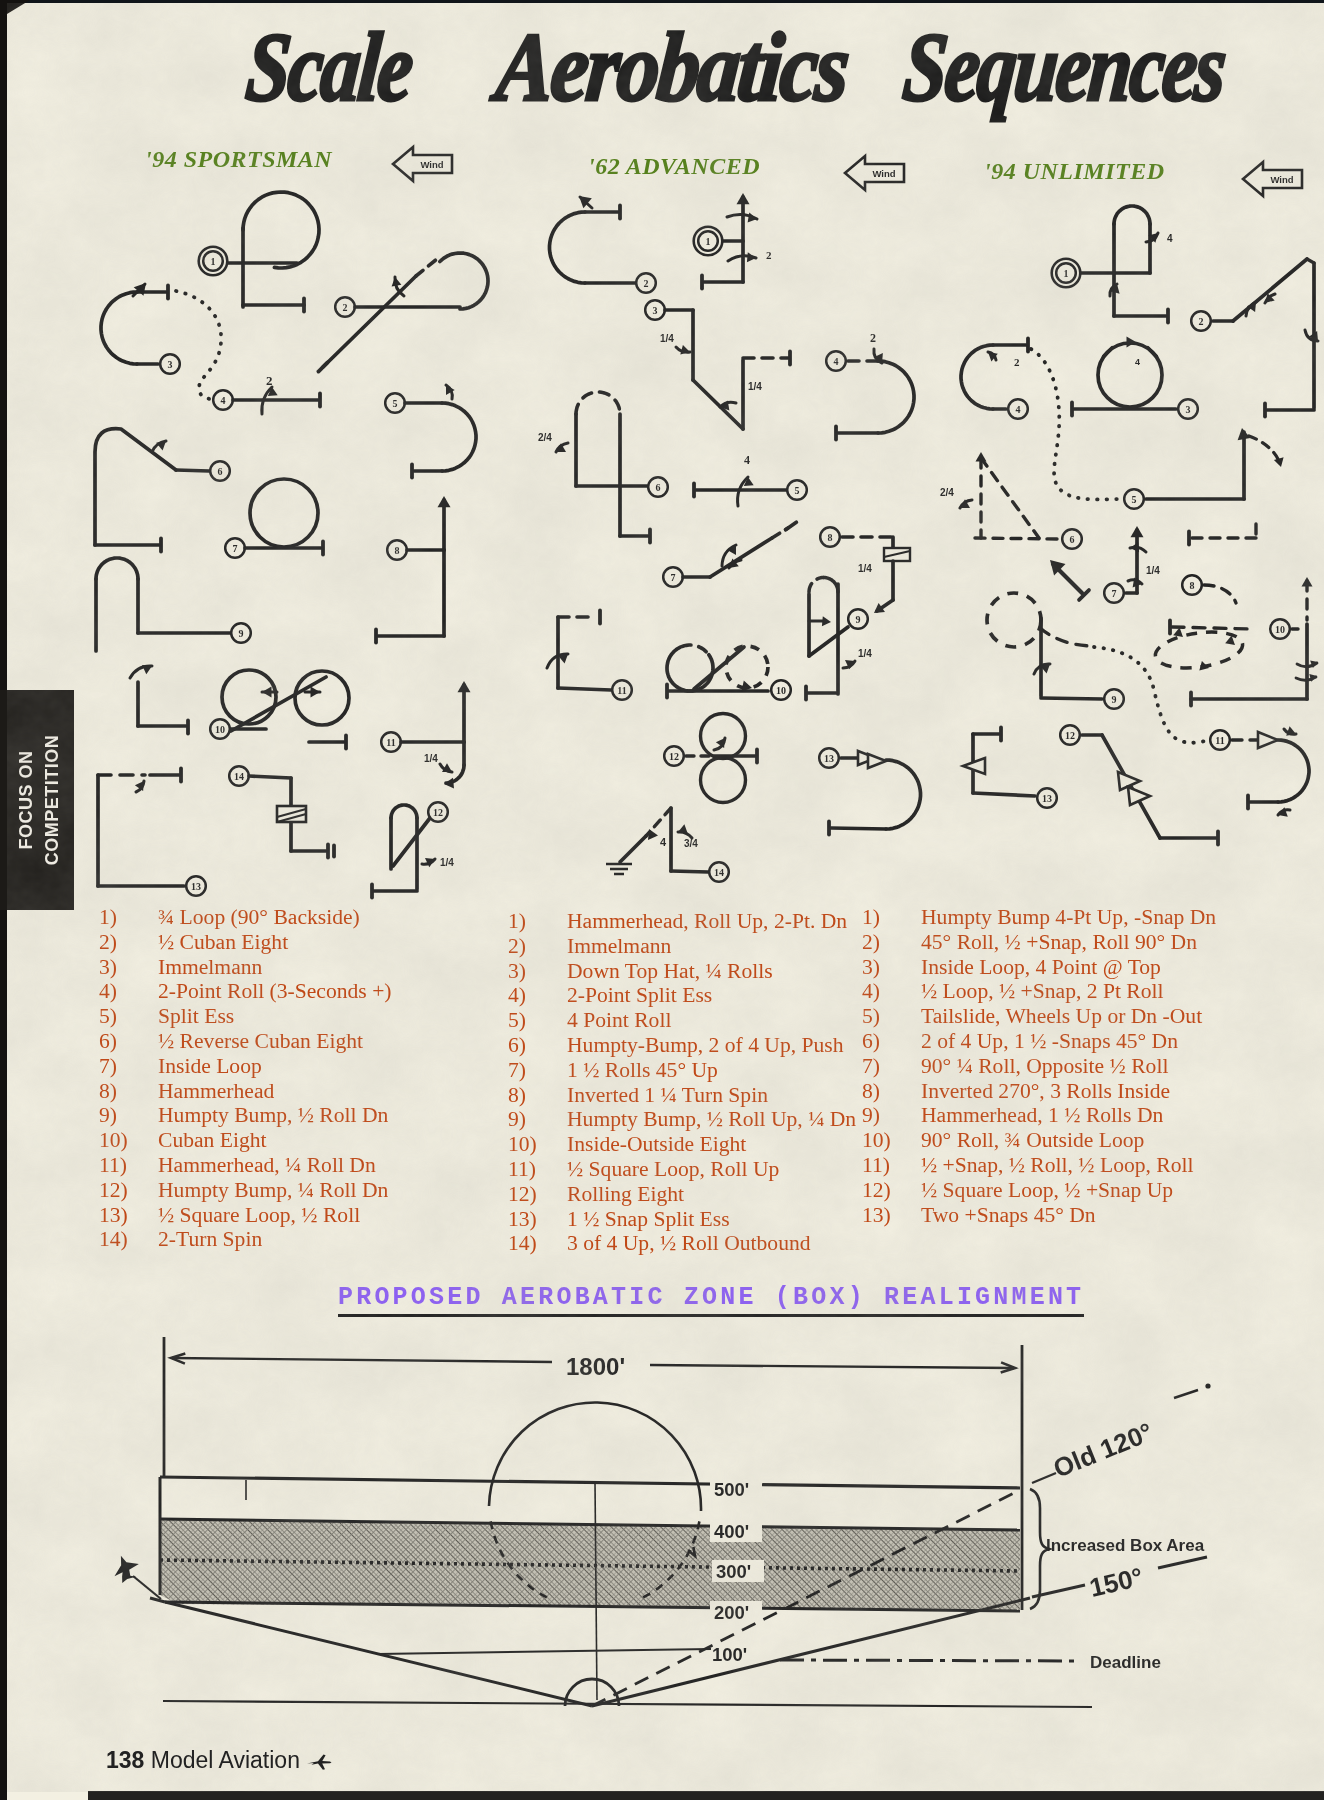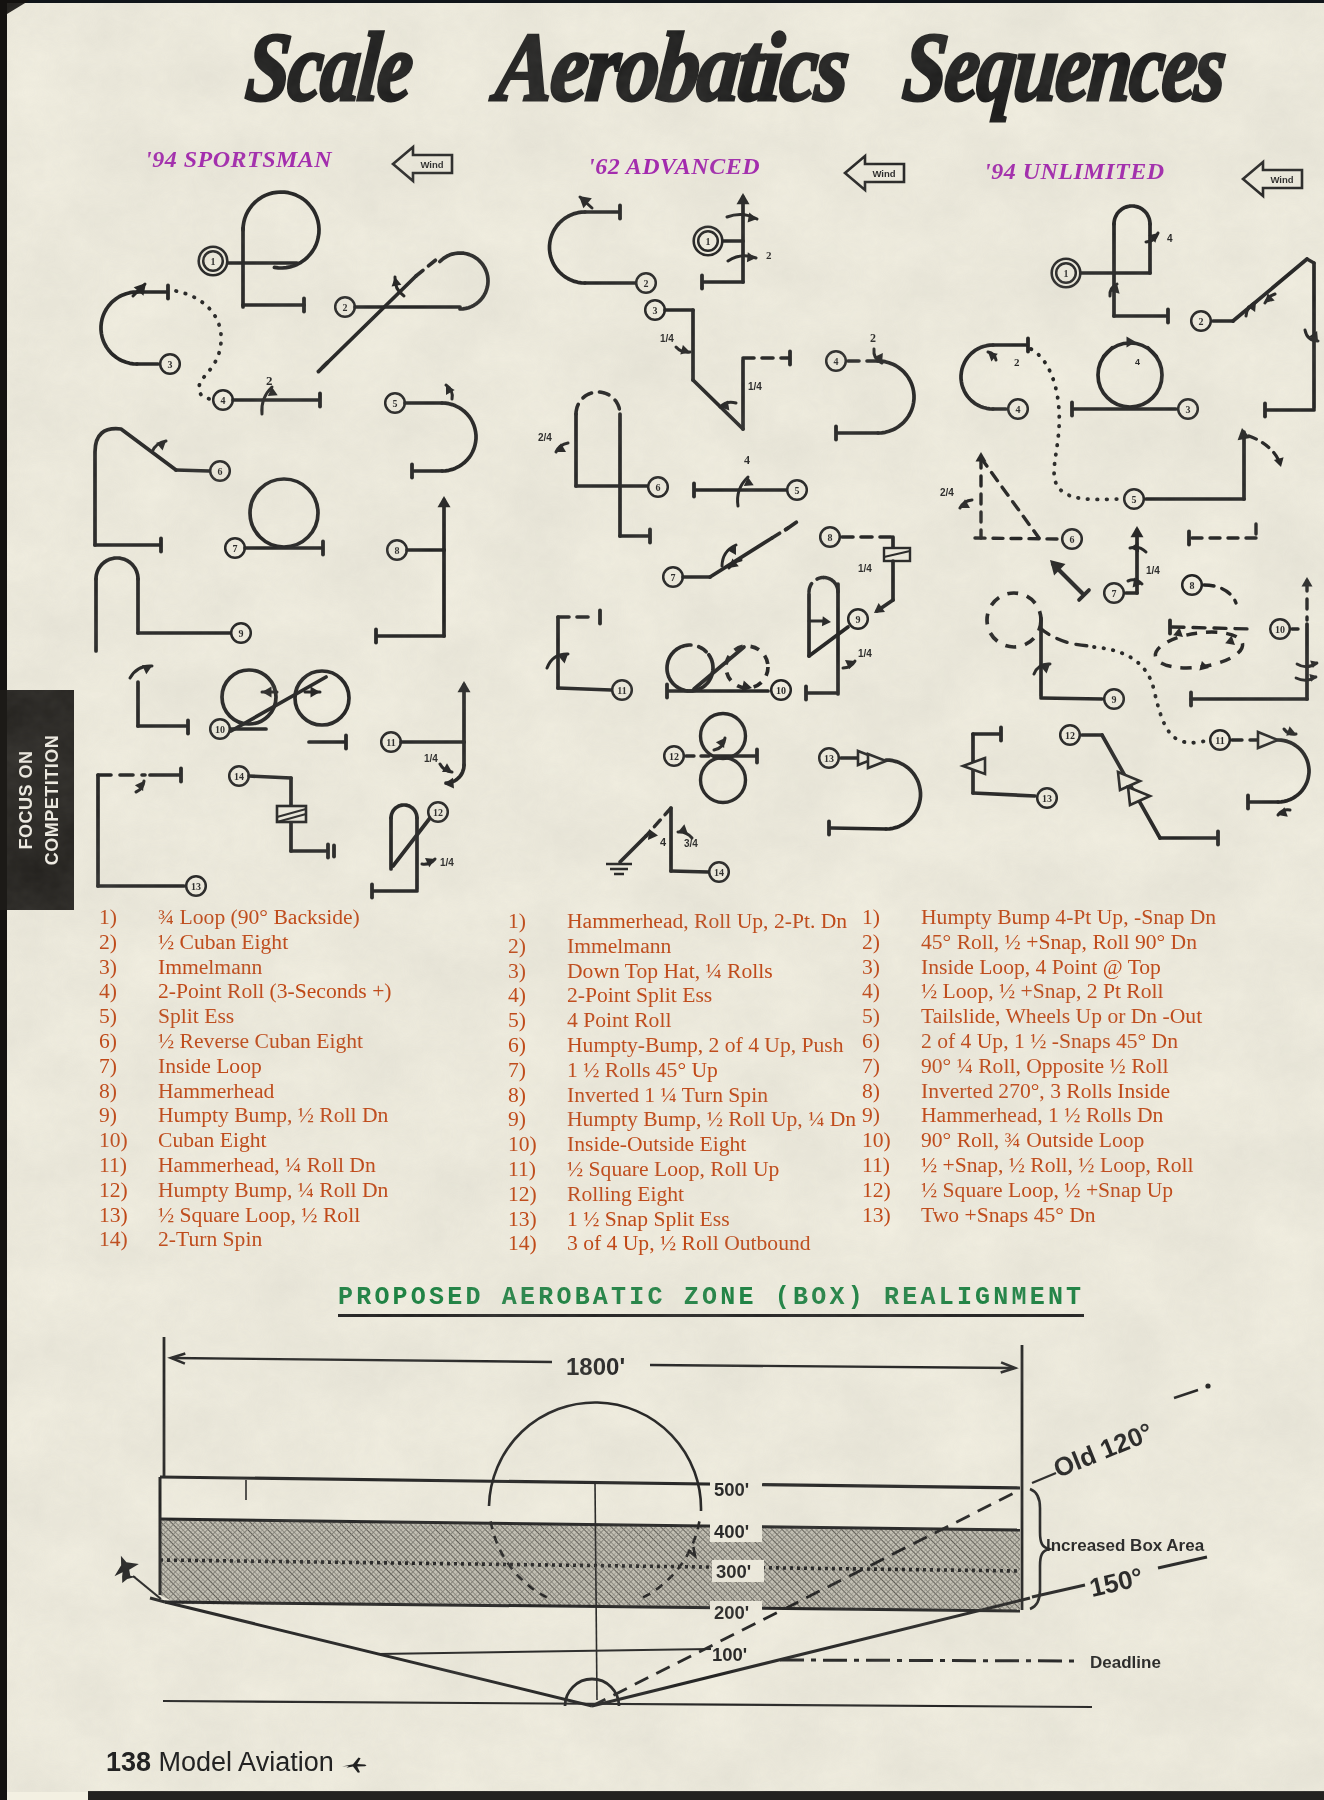--- a/index.html
+++ b/index.html
@@ -5,32 +5,32 @@
   html,body{margin:0;padding:0;}
   #page{position:relative;width:1324px;height:1800px;background:#f3f0e2;overflow:hidden;
         font-family:"Liberation Serif", serif;}
   .abs{position:absolute;}
   .tw{position:absolute;top:10px;height:120px;
          font-family:"Liberation Serif",serif;font-weight:bold;font-style:italic;
          font-size:85px;color:#151515;white-space:nowrap;
          -webkit-text-stroke:2.6px #151515;letter-spacing:-2.5px;
          transform-origin:left top;}
   .hdr{font-family:"Liberation Serif",serif;font-weight:bold;font-style:italic;
-       font-size:24px;color:#a21caf;white-space:nowrap;letter-spacing:0.5px;}
+       font-size:24px;color:#4d7c0f;white-space:nowrap;letter-spacing:0.5px;}
   .list{font-size:21.6px;color:#c2410c;line-height:24.8px;white-space:nowrap;}
   .list .row{display:block;}
   .list .n{display:inline-block;width:59px;}
   #tabtext{left:-91px;top:774px;width:260px;text-align:center;
      font-family:"Liberation Sans",sans-serif;font-weight:bold;font-size:18px;
      line-height:26px;color:#f6f3ea;transform:rotate(-90deg);letter-spacing:0.5px;}
   #boxtitle{left:338px;top:1283px;font-family:"Liberation Mono",monospace;
-     font-weight:bold;font-size:25px;color:#15803d;letter-spacing:3.2px;
+     font-weight:bold;font-size:25px;color:#8b5cf6;letter-spacing:3.2px;
      border-bottom:3px solid #1b1b1b;padding-bottom:2px;white-space:nowrap;}
   #footer{left:106px;top:1747px;font-family:"Liberation Sans",sans-serif;
-     font-size:27px;color:#222;}
+     font-size:23px;color:#222;}
 </style>
 </head>
 <body>
 <div id="page">
 
   <div class="tw" style="left:252px;transform:skewX(-5deg) scale(0.93,1.155)">Scale</div>
   <div class="tw" style="left:502px;transform:skewX(-5deg) scale(1.005,1.155)">Aerobatics</div>
   <div class="tw" style="left:909px;transform:skewX(-5deg) scale(0.925,1.155)">Sequences</div>
 
   <div class="abs hdr" style="left:145px;top:146px;">'94 SPORTSMAN</div>

